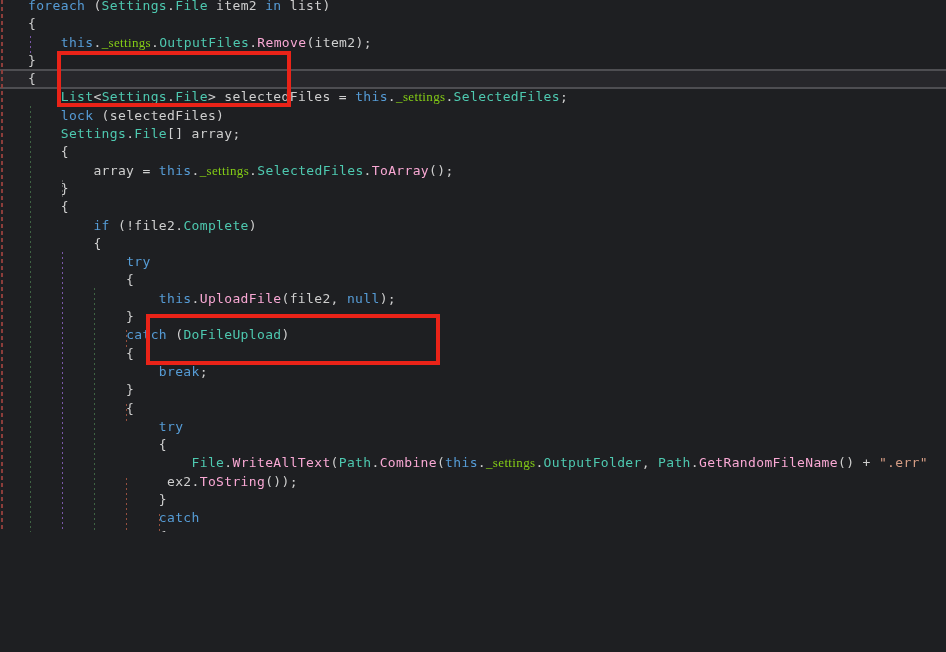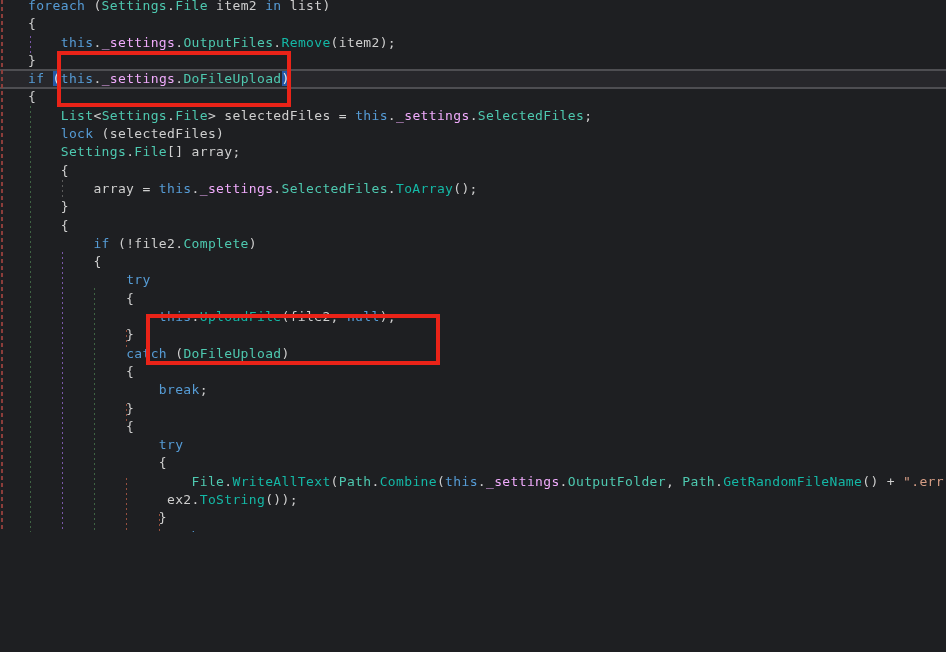--- a/index.html
+++ b/index.html
@@ -26,22 +26,22 @@
   #code-area{
     position:absolute;left:0;top:-3px;width:946px;z-index:3;
   }
   .code-line{
     height:18.3px;line-height:18.3px;
     white-space:pre;
     padding-left:28px;
   }
   .c-k{color:#569cd6;}   
   .c-t{color:#4ec9b0;}   
-  .c-m{color:#14b8a6;}   
-  .c-f{color:#f0abfc;}   
+  .c-m{color:#f9a8d4;}   
+  .c-f{color:#84cc16;font-family:Liberation Serif, serif;}   
   .c-p{color:#cfcfcf;}   
   .c-s{color:#d69d85;}   
   .brace-match{background:#2458a6;color:#e6e6e6;}
   #annotations{position:absolute;left:0;top:0;width:946px;height:652px;z-index:5;pointer-events:none;}
   .annotation-rect{
     position:absolute;
     border:4px solid #ea2318;
     box-sizing:border-box;
   }
 </style>
@@ -60,21 +60,20 @@
       <div class="guide" style="left: 126px; top: 330px; width: 1px; height: 20px; background: repeating-linear-gradient(rgb(150, 80, 62) 0px, rgb(150, 80, 62) 2px, transparent 2px, transparent 5px);"></div>
       <div class="guide" style="left: 126px; top: 404px; width: 1px; height: 20px; background: repeating-linear-gradient(rgb(150, 80, 62) 0px, rgb(150, 80, 62) 2px, transparent 2px, transparent 5px);"></div>
       <div class="guide" style="left: 126px; top: 478px; width: 1px; height: 166px; background: repeating-linear-gradient(rgb(150, 80, 62) 0px, rgb(150, 80, 62) 2px, transparent 2px, transparent 5px);"></div>
       <div class="guide" style="left: 159px; top: 514px; width: 1px; height: 38px; background: repeating-linear-gradient(rgb(150, 80, 62) 0px, rgb(150, 80, 62) 2px, transparent 2px, transparent 5px);"></div>
     </div>
   <div id="code-area">
       <div class="code-line"><span class="c-k">foreach</span><span class="c-p"> (</span><span class="c-t">Settings</span><span class="c-p">.</span><span class="c-t">File</span><span class="c-p"> item2 </span><span class="c-k">in</span><span class="c-p"> list)</span></div>
       <div class="code-line"><span class="c-p">{</span></div>
       <div class="code-line"><span class="c-p">    </span><span class="c-k">this</span><span class="c-p">.</span><span class="c-f">_settings</span><span class="c-p">.</span><span class="c-t">OutputFiles</span><span class="c-p">.</span><span class="c-m">Remove</span><span class="c-p">(item2);</span></div>
       <div class="code-line"><span class="c-p">}</span></div>
-      <div class="code-line"><span class="c-k">if</span><span class="c-p"> </span><span class="c-p brace-match">(</span><span class="c-k">this</span><span class="c-p">.</span><span class="c-f">_settings</span><span class="c-p">.</span><span class="c-t">DoFileUpload</span><span class="c-p brace-match">)</span></div>
       <div class="code-line"><span class="c-p">{</span></div>
       <div class="code-line"><span class="c-p">    </span><span class="c-t">List</span><span class="c-p">&lt;</span><span class="c-t">Settings</span><span class="c-p">.</span><span class="c-t">File</span><span class="c-p">&gt; selectedFiles = </span><span class="c-k">this</span><span class="c-p">.</span><span class="c-f">_settings</span><span class="c-p">.</span><span class="c-t">SelectedFiles</span><span class="c-p">;</span></div>
       <div class="code-line"><span class="c-p">    </span><span class="c-k">lock</span><span class="c-p"> (selectedFiles)</span></div>
       <div class="code-line"><span class="c-p">    </span><span class="c-t">Settings</span><span class="c-p">.</span><span class="c-t">File</span><span class="c-p">[] array;</span></div>
       <div class="code-line"><span class="c-p">    {</span></div>
       <div class="code-line"><span class="c-p">        array = </span><span class="c-k">this</span><span class="c-p">.</span><span class="c-f">_settings</span><span class="c-p">.</span><span class="c-t">SelectedFiles</span><span class="c-p">.</span><span class="c-m">ToArray</span><span class="c-p">();</span></div>
       <div class="code-line"><span class="c-p">    }</span></div>
       <div class="code-line"><span class="c-p">    {</span></div>
       <div class="code-line"><span class="c-p">        </span><span class="c-k">if</span><span class="c-p"> (!file2.</span><span class="c-t">Complete</span><span class="c-p">)</span></div>
       <div class="code-line"><span class="c-p">        {</span></div>

